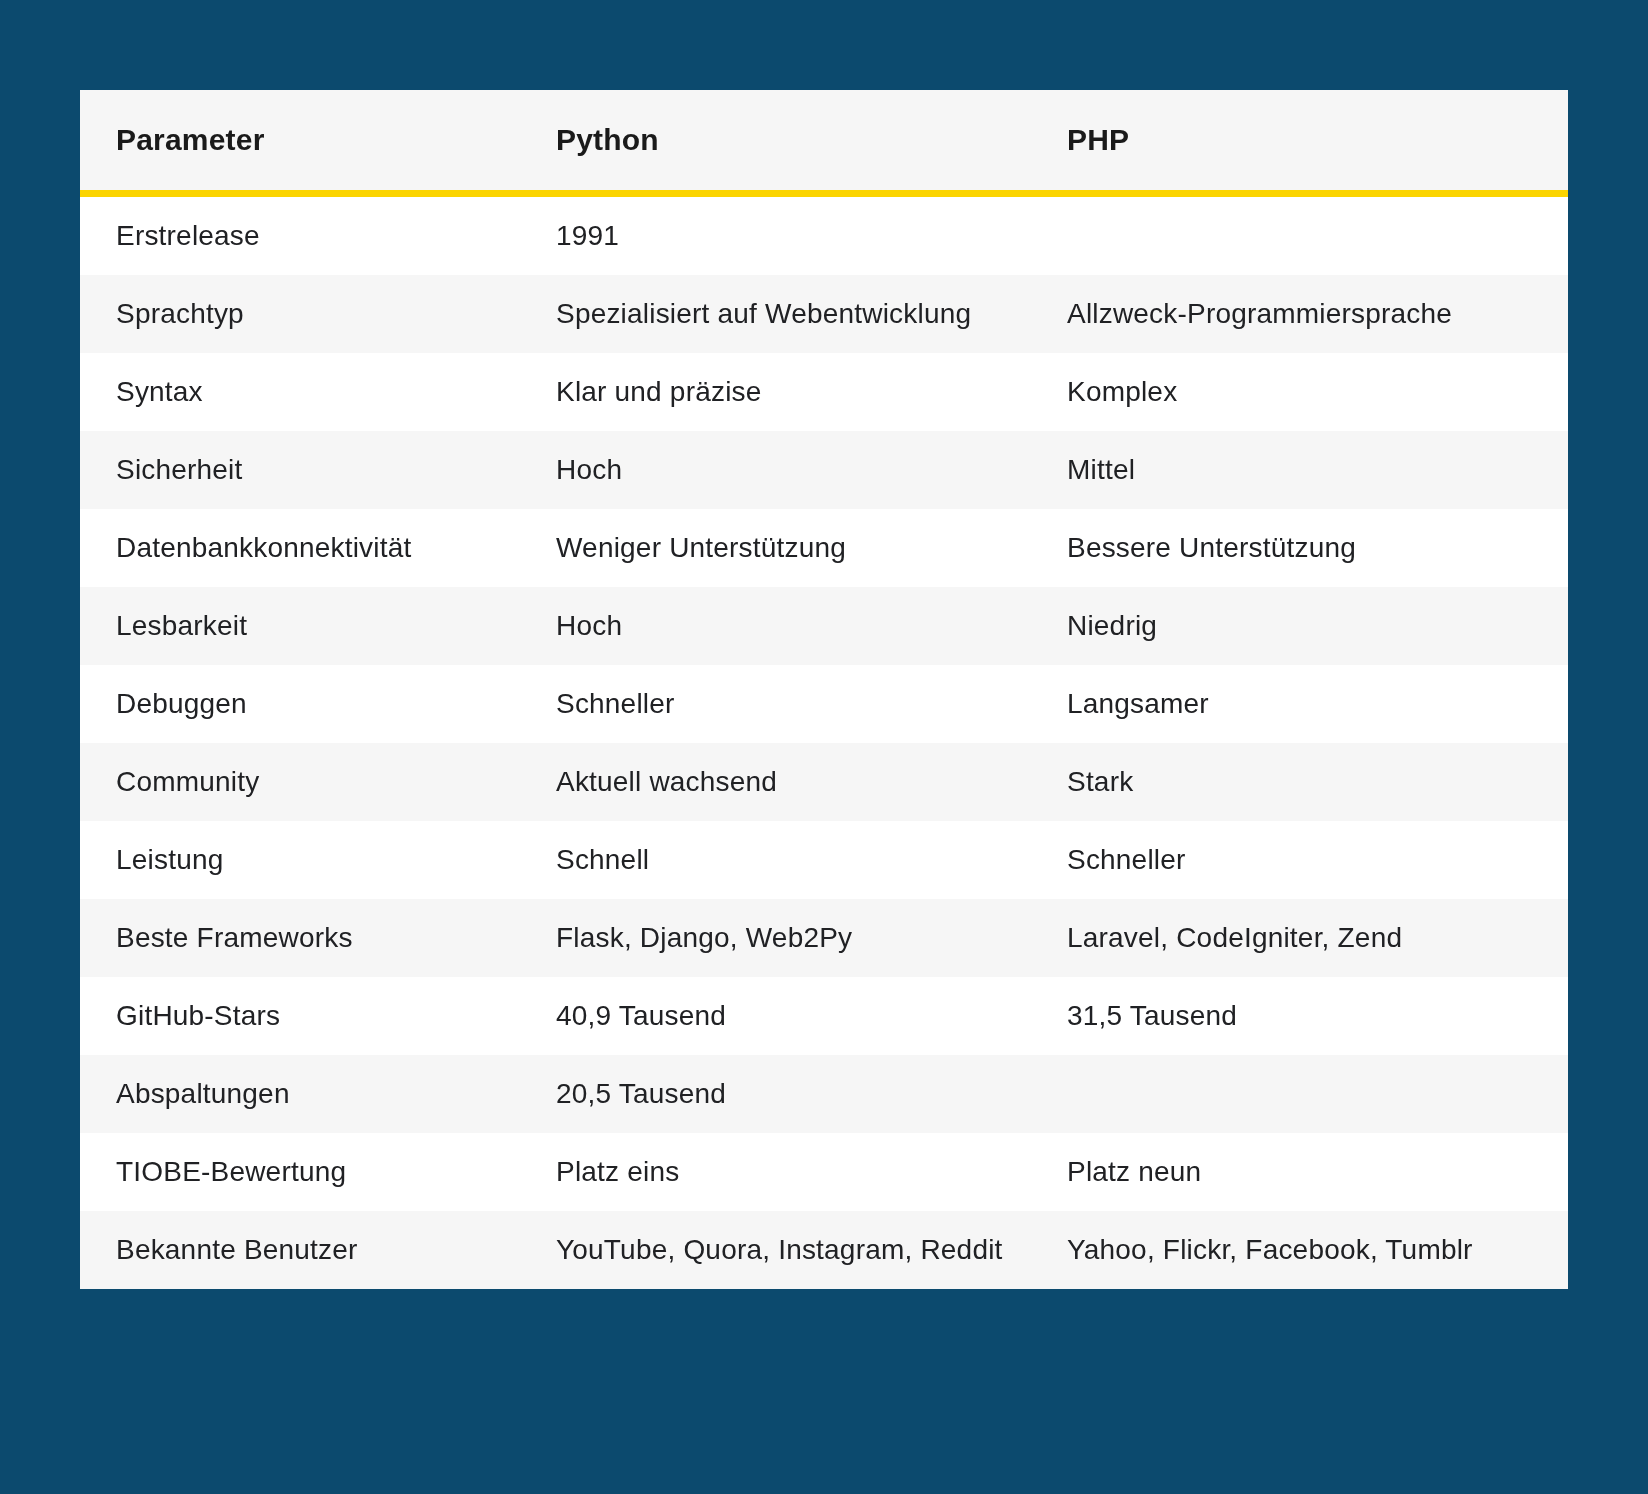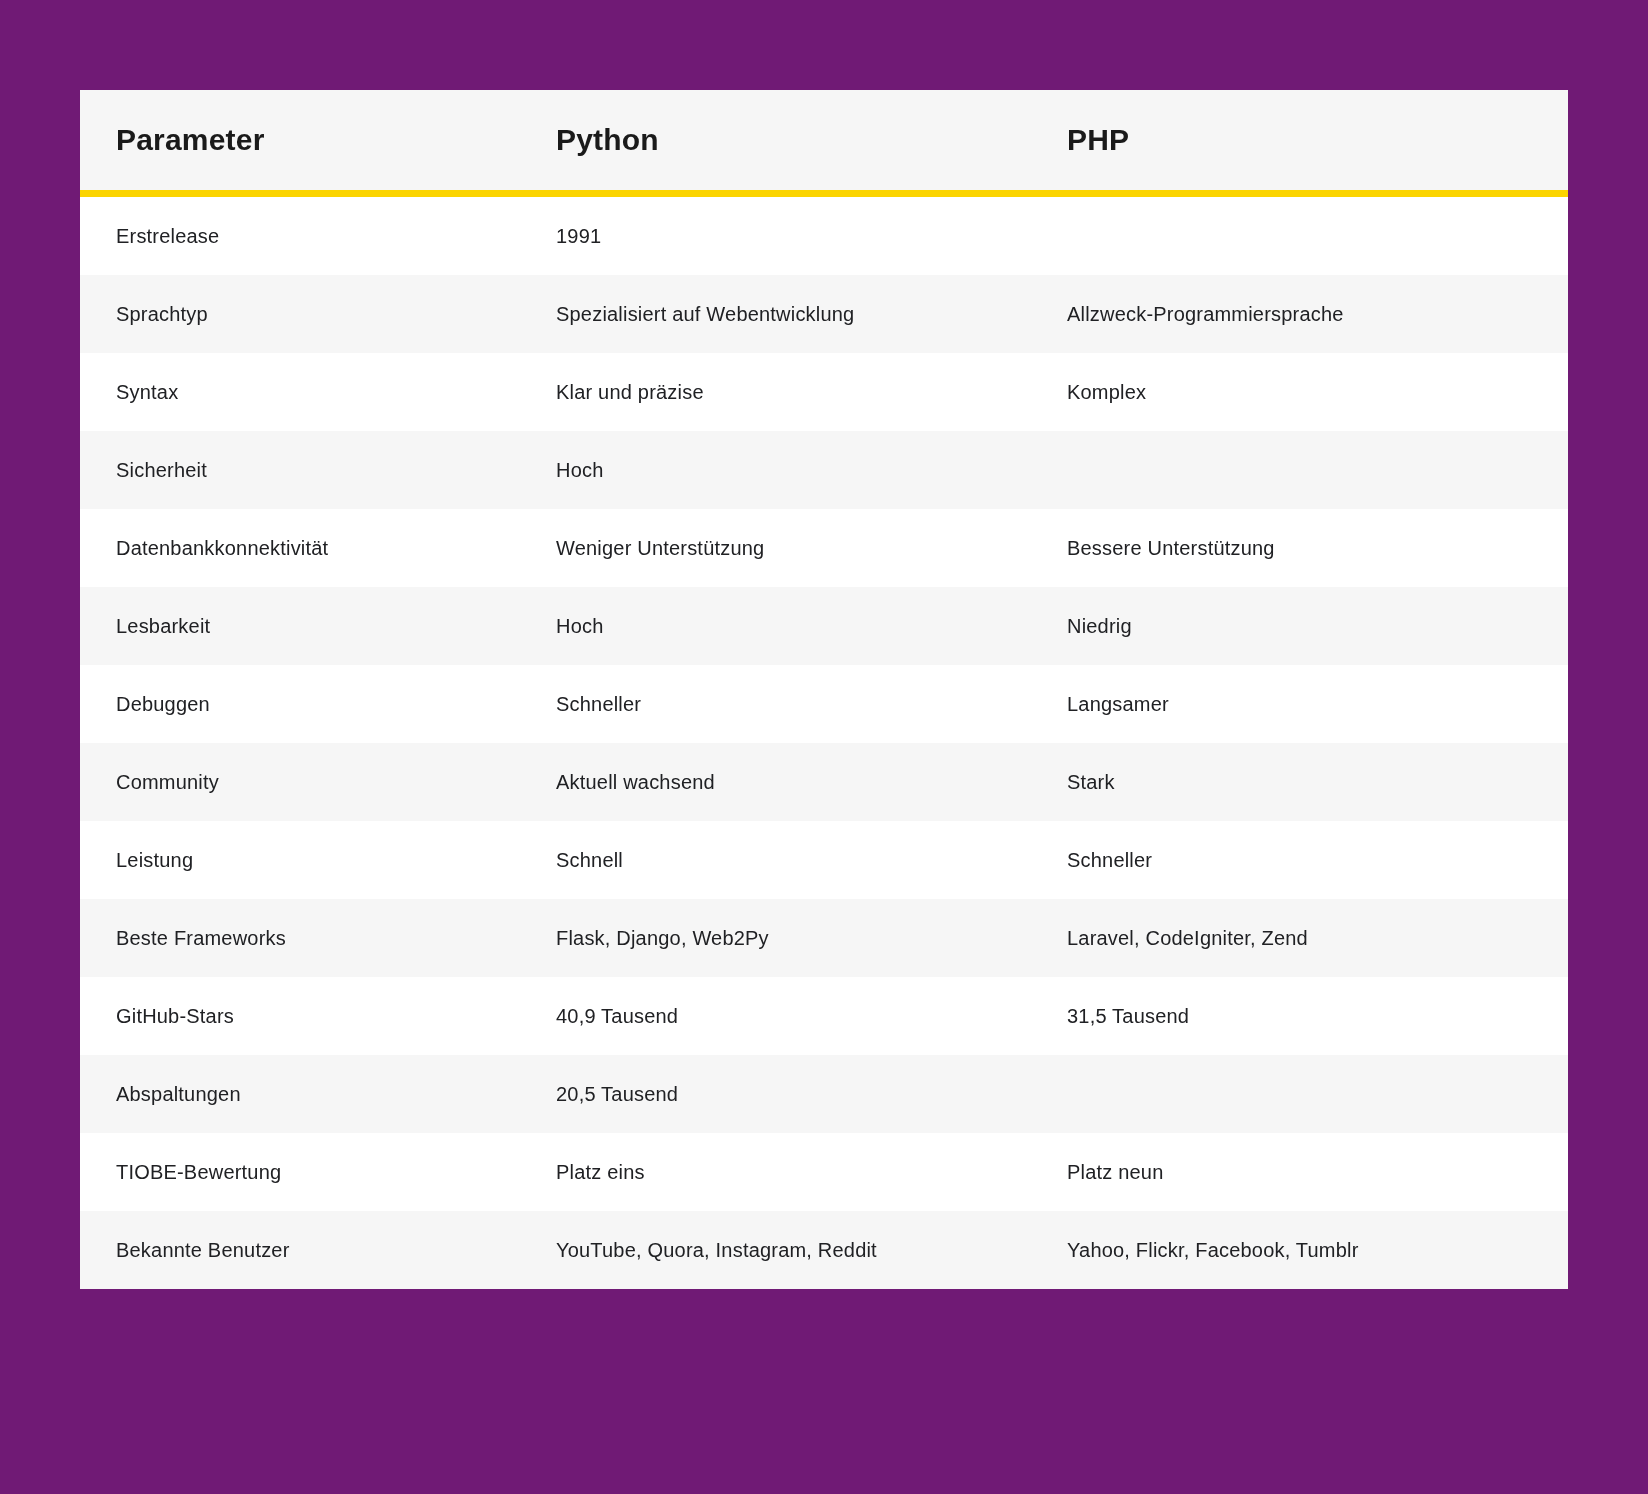--- a/index.html
+++ b/index.html
@@ -5,37 +5,37 @@
 <style>
   * { margin: 0; padding: 0; box-sizing: border-box; }
   html, body {
     background: #ffffff;
     font-family: "Liberation Sans", "DejaVu Sans", sans-serif;
     color: #202124;
   }
   .page {
     width: 1648px;
     height: 1494px;
-    background: #701a75;
+    background: #0c4a6e;
     position: relative;
   }
   .comparison-table {
     position: absolute;
     left: 80px;
     top: 90px;
     width: 1488px;
   }
   .t-row {
     display: grid;
     grid-template-columns: 440px 511px 1fr;
     align-items: center;
   }
   .t-row > div {
     padding-left: 36px;
-    font-size: 20px;
+    font-size: 28px;
     line-height: 1.2;
     color: #202124;
     letter-spacing: 0.2px;
     white-space: nowrap;
   }
   .t-header {
     height: 107px;
     background: #f6f6f6;
     border-bottom: 7px solid #fbd400;
   }
@@ -75,20 +75,21 @@
         <div>Allzweck-Programmiersprache</div>
       </div>
       <div class="t-row">
         <div>Syntax</div>
         <div>Klar und präzise</div>
         <div>Komplex</div>
       </div>
       <div class="t-row">
         <div>Sicherheit</div>
         <div>Hoch</div>
+        <div>Mittel</div>
       </div>
       <div class="t-row">
         <div>Datenbankkonnektivität</div>
         <div>Weniger Unterstützung</div>
         <div>Bessere Unterstützung</div>
       </div>
       <div class="t-row">
         <div>Lesbarkeit</div>
         <div>Hoch</div>
         <div>Niedrig</div>

